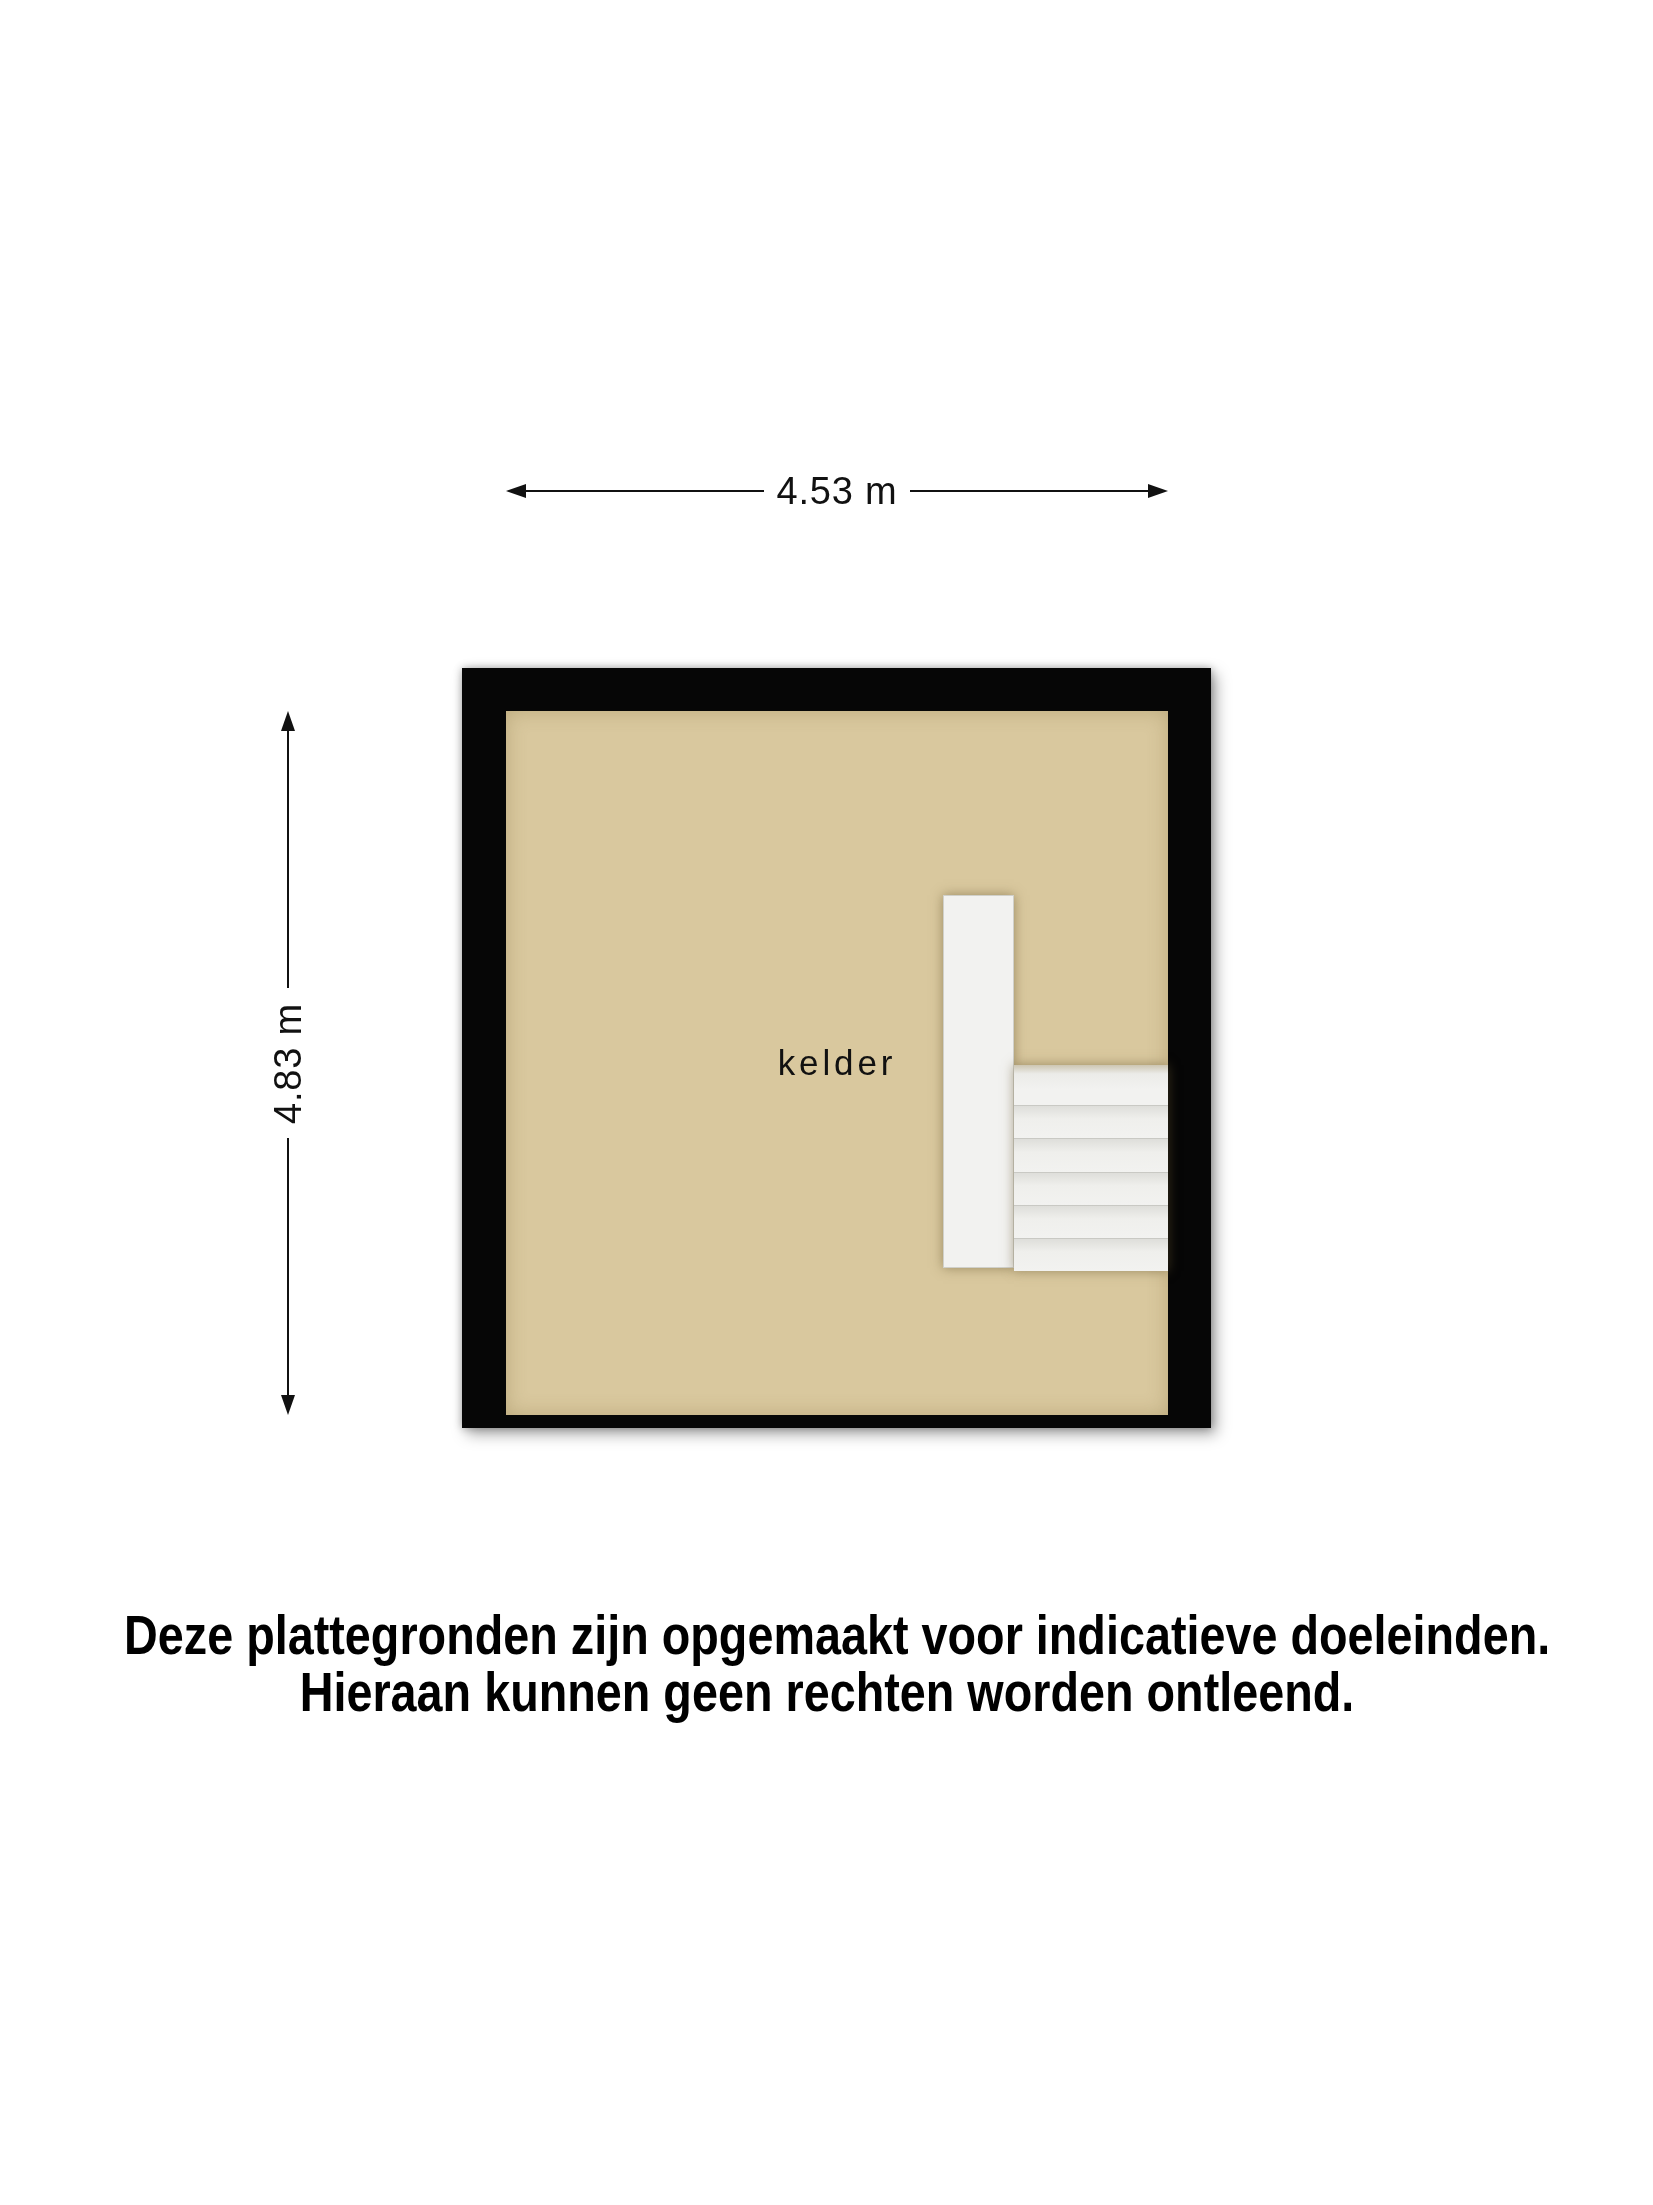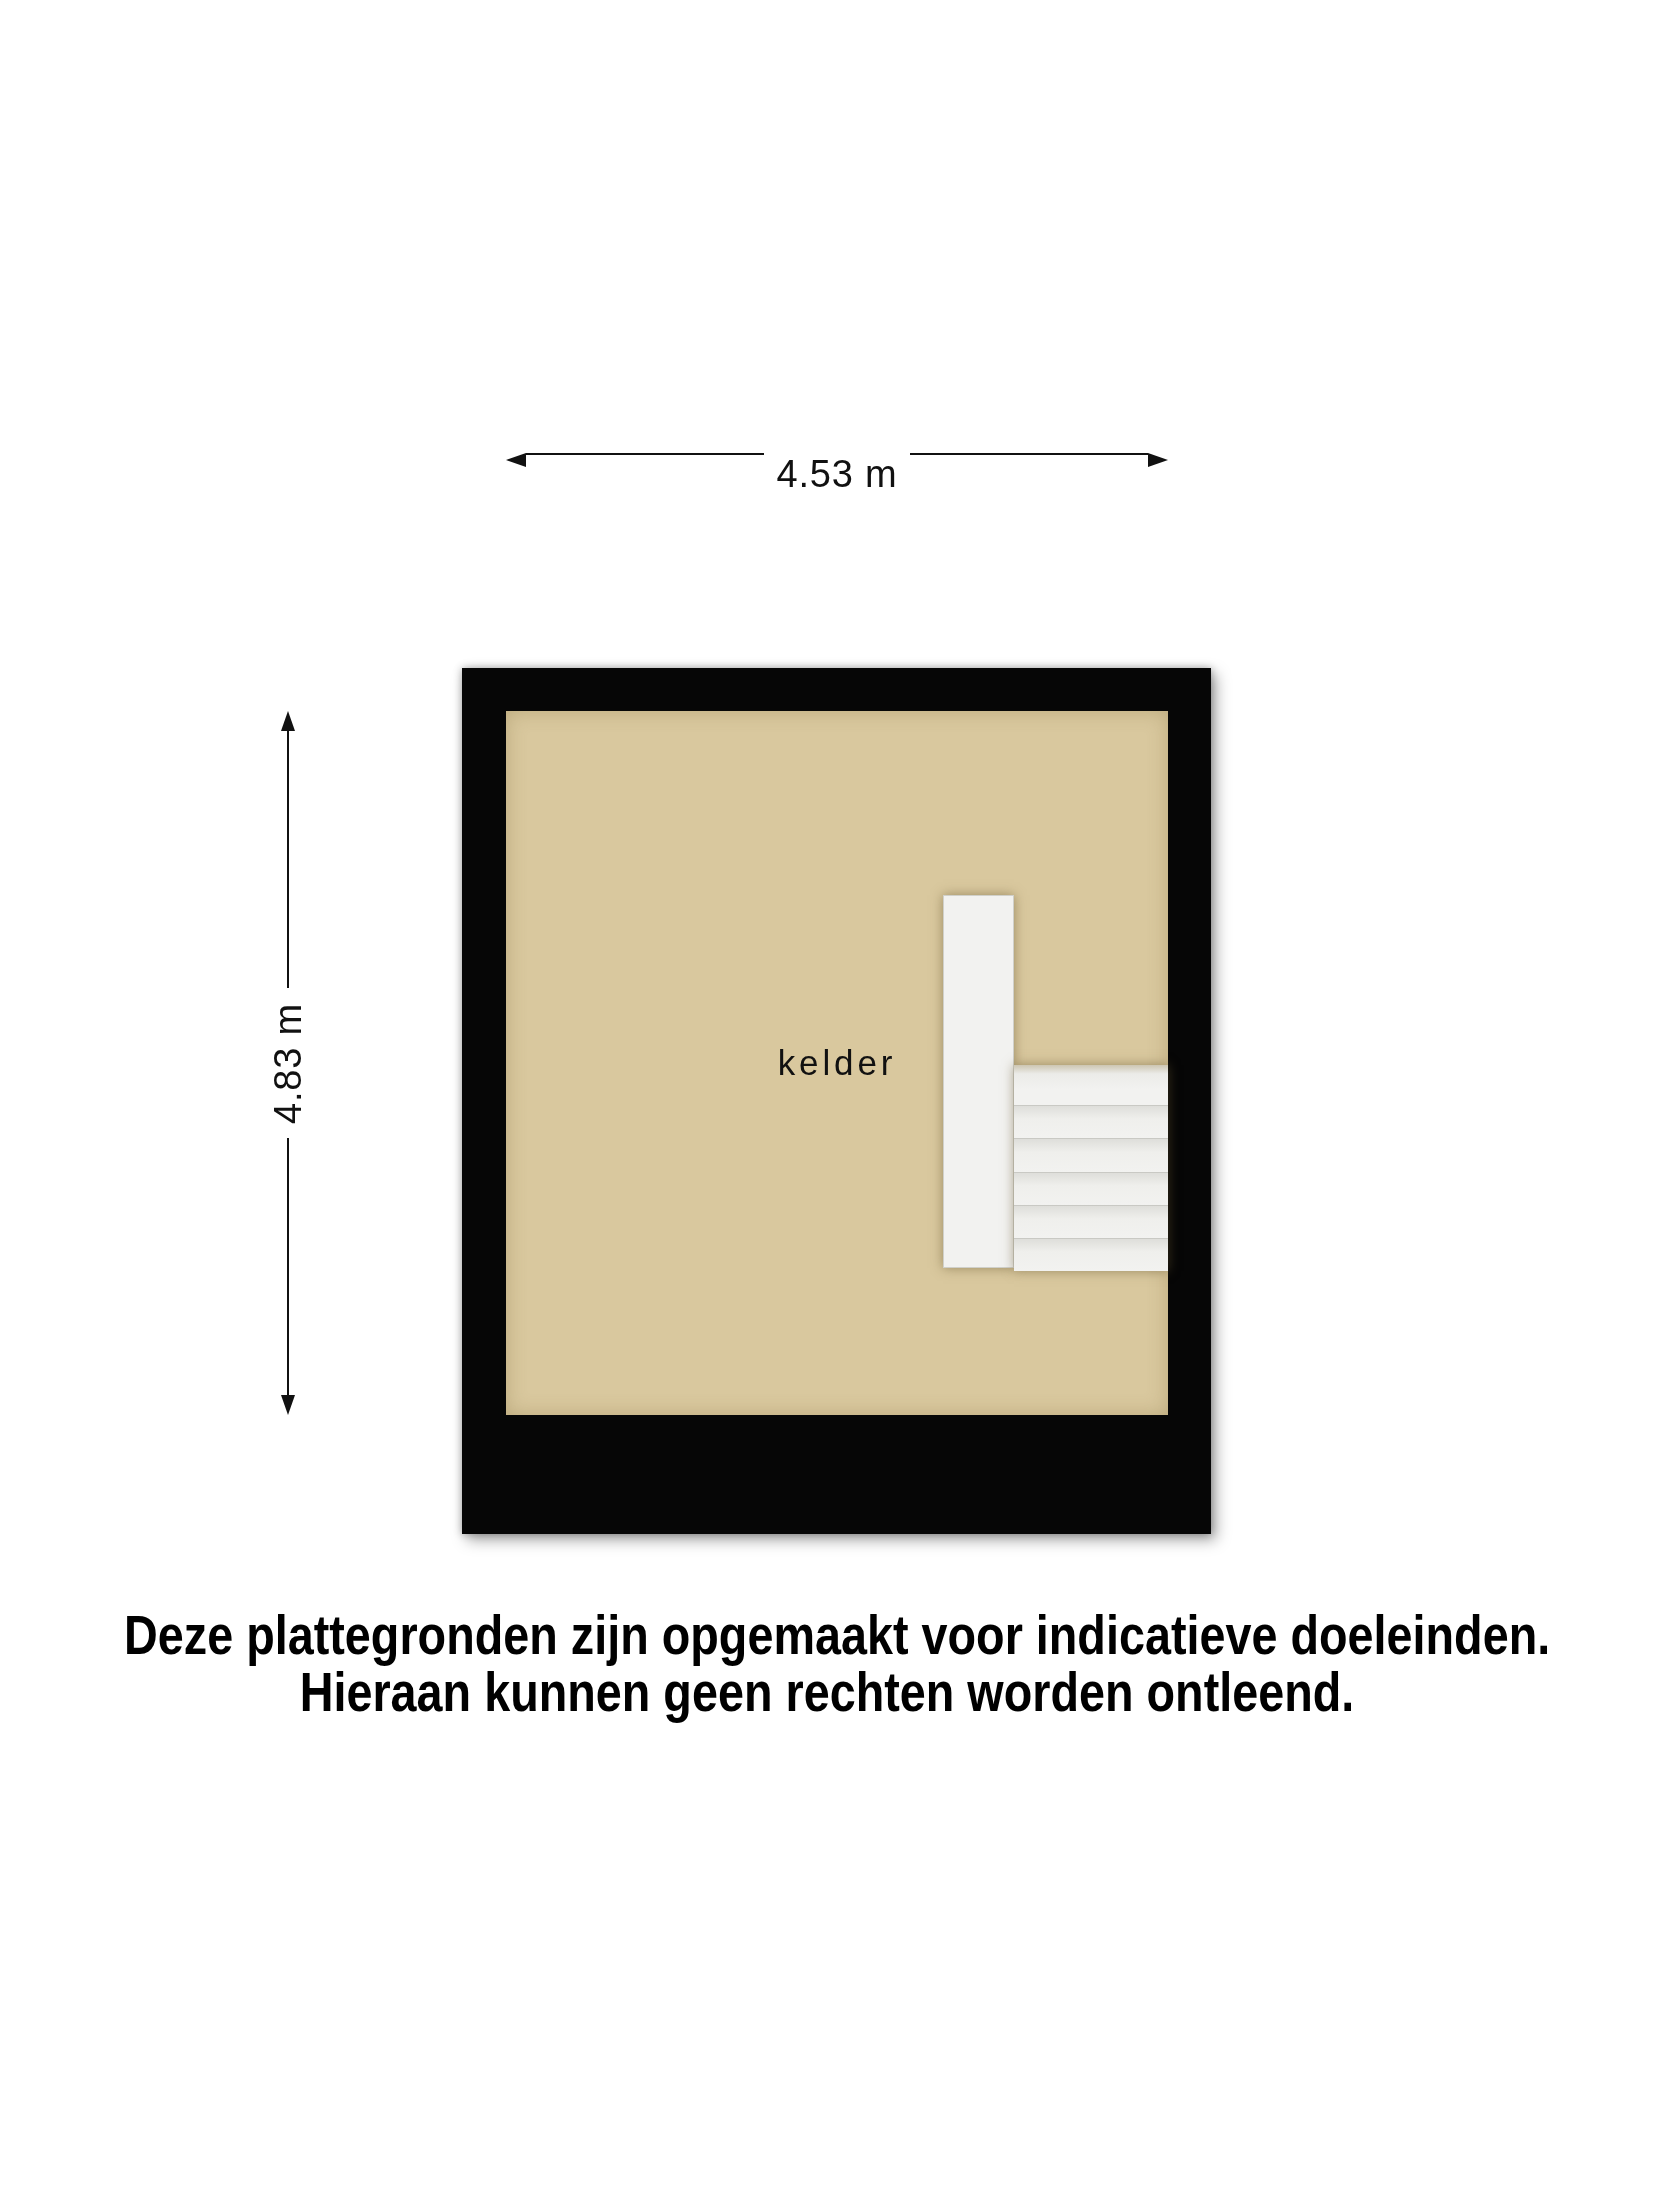--- a/index.html
+++ b/index.html
@@ -5,21 +5,21 @@
   html,body{margin:0;padding:0;}
   body{
     width:1654px;height:2205px;position:relative;
     background:#ffffff;
     font-family:"Liberation Sans", sans-serif;
     color:#111111;overflow:hidden;
   }
   
   .dim-h{
     position:absolute;left:506px;top:453px;width:662px;height:76px;
-    display:flex;
+    display:flex;align-items:center;
   }
   .dim-v{
     position:absolute;left:250px;top:711px;width:76px;height:704px;
     display:flex;flex-direction:column;align-items:center;
   }
   .dim-seg-h{flex:1;height:2.4px;background:#111111;}
   .dim-seg-v{flex:1;width:2.4px;background:#111111;}
   .ah{width:0;height:0;}
   .ah-left{border-top:7px solid transparent;border-bottom:7px solid transparent;border-right:20.5px solid #111111;}
   .ah-right{border-top:7px solid transparent;border-bottom:7px solid transparent;border-left:20.5px solid #111111;}
@@ -31,21 +31,21 @@
   }
   .dim-label-v-wrap{
     height:150px;width:76px;display:flex;align-items:center;justify-content:center;
   }
   .dim-label-v{
     font-size:38px;letter-spacing:0.8px;color:#111111;white-space:nowrap;
     transform:rotate(-90deg);
   }
   
   .outer-wall{
-    position:absolute;left:462px;top:668px;width:749px;height:866px;
+    position:absolute;left:462px;top:668px;width:749px;height:760px;
     background:#060606;
     box-shadow:0 0 7.9px rgba(0,0,0,0.30), 4.7px 6.3px 14px rgba(0,0,0,0.35);
     text-align:center;
   }
   .floor{
     position:absolute;left:44px;top:43px;width:662px;height:704px;
     background:#d9c89e;
     box-shadow:inset 0 0 20.5px rgba(120,98,50,0.30);
   }
   .room-label{

